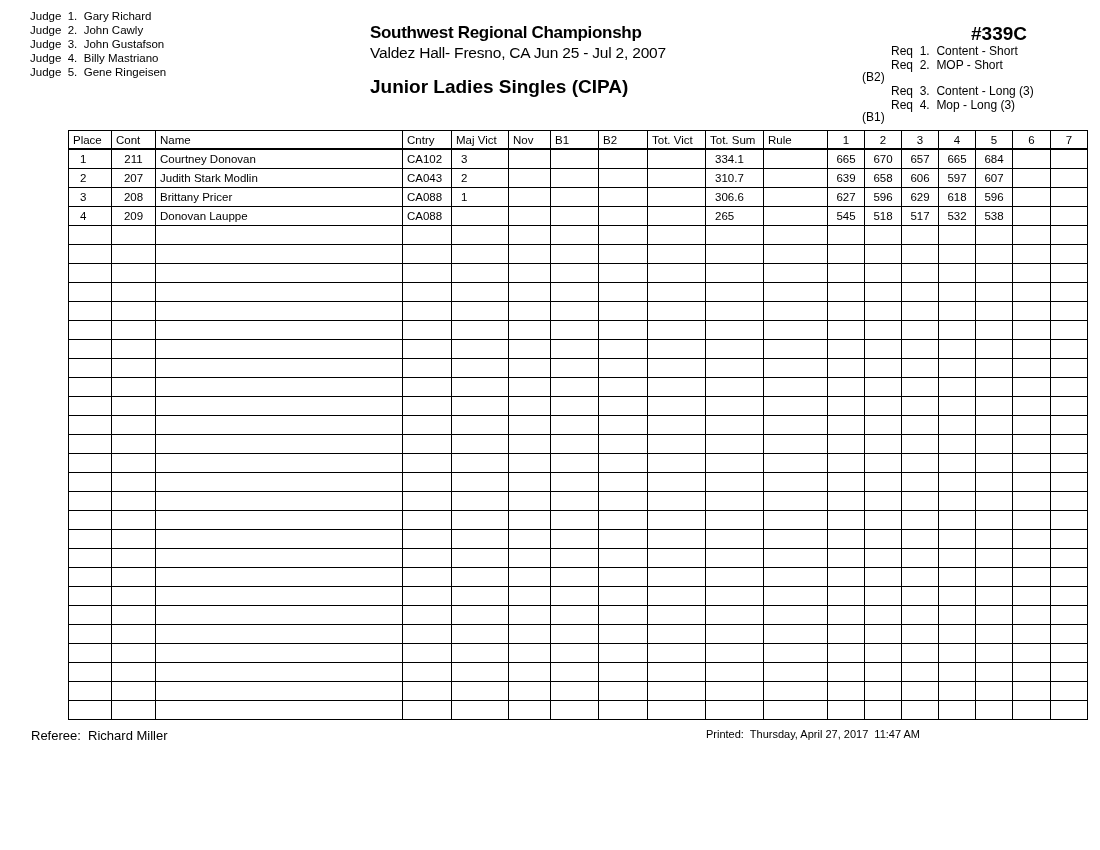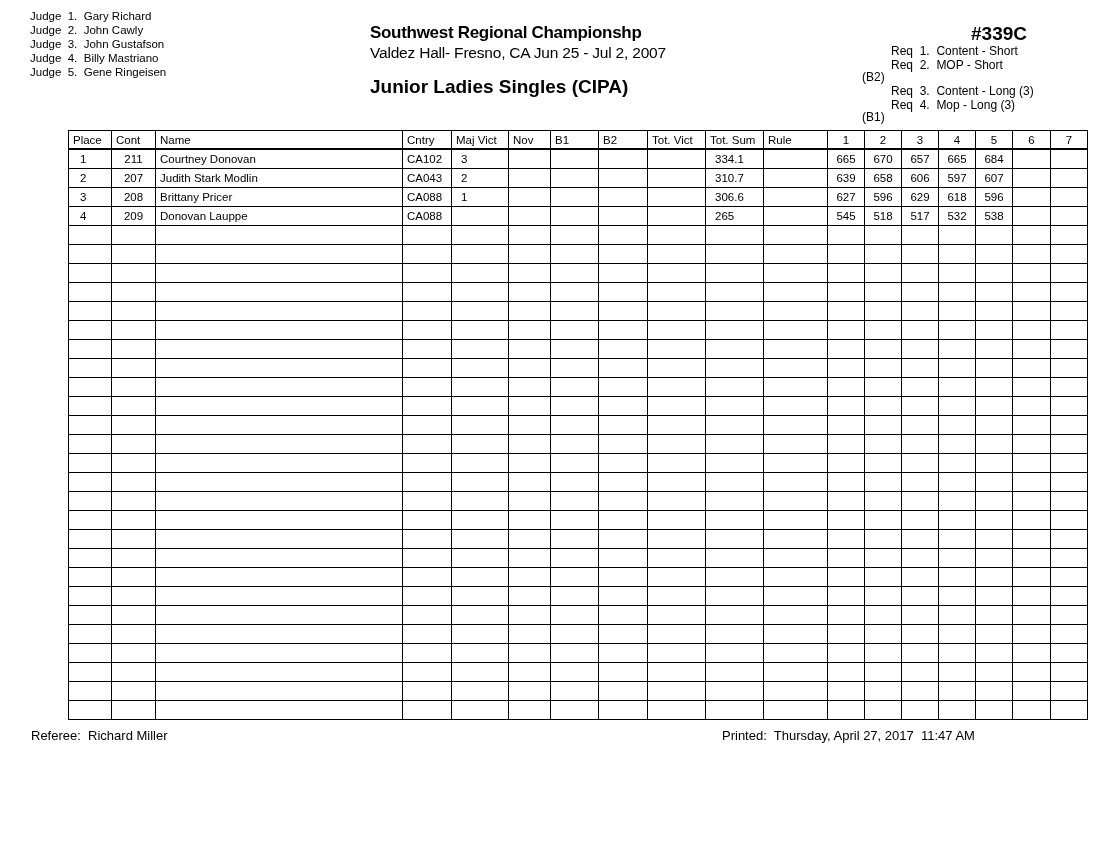--- a/index.html
+++ b/index.html
@@ -33,21 +33,21 @@
       margin-left: 40px;
     }
     table.results th, table.results td {
       border: 1px solid #000; padding: 0 0 0 4px; height: 18px;
       text-align: left; font-weight: normal; white-space: nowrap; overflow: hidden;
     }
     table.results thead th { border-bottom: 2.5px solid #000; height: 17px; }
     table.results th.c, table.results td.c { text-align: center; padding: 0; }
     table.results td.ind { padding-left: 9px; }
     .footer-ref { position: absolute; left: 31px; top: 728px; font-size: 13px; white-space: pre; }
-    .footer-print { position: absolute; left: 706px; top: 728px; font-size: 13px; white-space: pre; padding-left: 16px; }
+    .footer-print { position: absolute; left: 690px; top: 728px; font-size: 11px; white-space: pre; padding-left: 16px; }
   </style>
 </head>
 <body>
 
 <div class="judges" id="judges">
     <div class="jl"><span>Judge  1.</span>  <span>Gary Richard</span></div>
     <div class="jl"><span>Judge  2.</span>  <span>John Cawly</span></div>
     <div class="jl"><span>Judge  3.</span>  <span>John Gustafson</span></div>
     <div class="jl"><span>Judge  4.</span>  <span>Billy Mastriano</span></div>
     <div class="jl"><span>Judge  5.</span>  <span>Gene Ringeisen</span></div>

